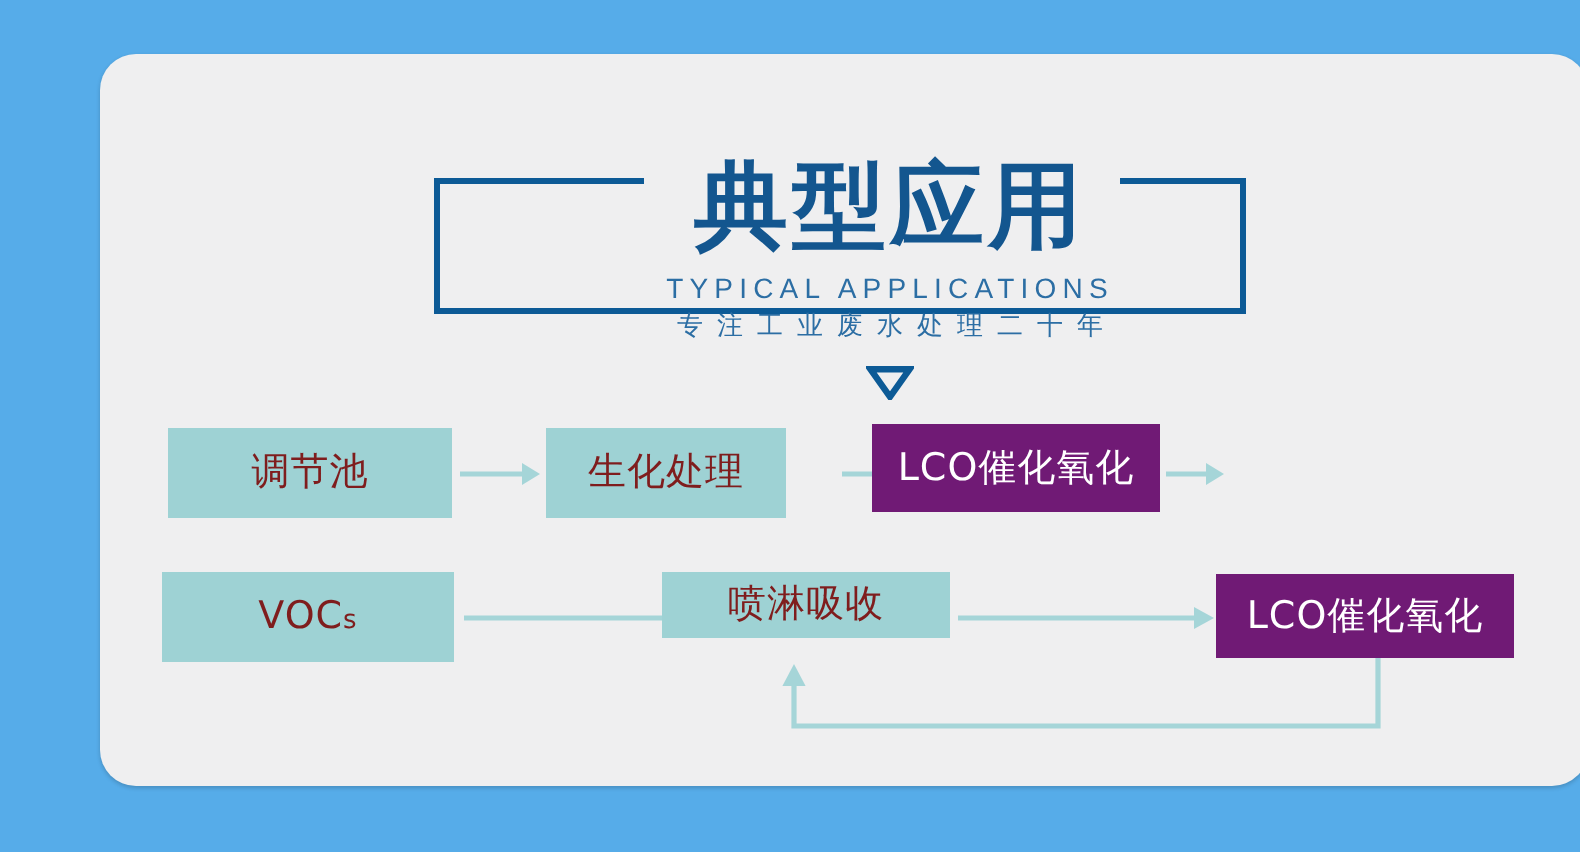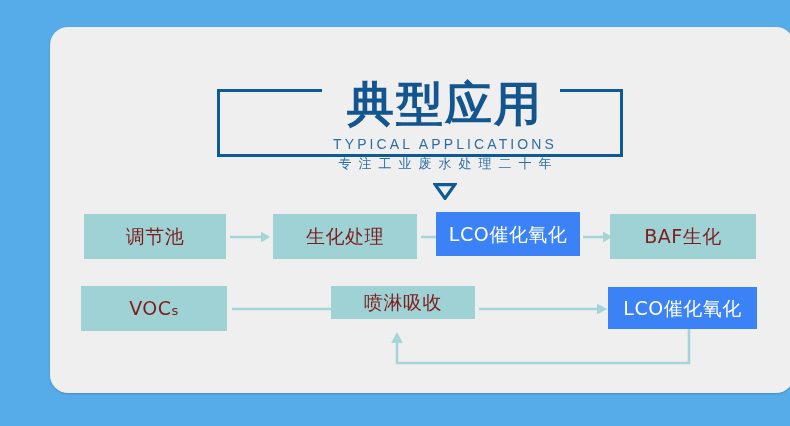--- a/index.html
+++ b/index.html
@@ -125,21 +125,21 @@
     line-height: 1;
     letter-spacing: 0.5px;
     font-family: "DejaVu Sans", "Liberation Sans", sans-serif;
     white-space: nowrap;
   }
   .fbox.teal {
     background: #9ed2d4;
     color: #7f1d1d;
   }
   .fbox.green {
-    background: #3b82f6;
+    background: #701a75;
     color: #ffffff;
   }
   .sub-s {
     font-size: 13px;
     vertical-align: baseline;
     position: relative;
     top: 2px;
   }
 
   
@@ -166,35 +166,34 @@
       <path d="M2.2 2.6 L21.8 2.6 L12 16.4 Z" fill="none" stroke="#0c5a96" stroke-width="3.2" stroke-linejoin="miter"></path>
     </svg>
 
     <div class="fbox teal" style="left:34px; top:187px; width:142px; height:45px;">调节池</div>
 
     <svg class="conn" style="left:178px; top:200px; width:44px; height:20px;" viewBox="0 0 44 20">
       <path d="M2 10 L33 10" stroke="#a5d5d8" stroke-width="2.6" fill="none"></path>
       <path d="M33 4.5 L42 10 L33 15.5 Z" fill="#a5d5d8"></path>
     </svg>
 
-    <div class="fbox teal" style="left:223px; top:187px; width:144px; height:45px;">生化处理</div>
+    <div class="fbox teal" style="left:223px; top:187px; width:120px; height:45px;">生化处理</div>
 
     <svg class="conn" style="left:369px; top:200px; width:44px; height:20px;" viewBox="0 0 44 20">
       <path d="M2 10 L33 10" stroke="#a5d5d8" stroke-width="2.6" fill="none"></path>
       <path d="M33 4.5 L42 10 L33 15.5 Z" fill="#a5d5d8"></path>
     </svg>
 
     <div class="fbox green" style="left:386px; top:185px; width:144px; height:44px;">LCO催化氧化</div>
 
     <svg class="conn" style="left:532px; top:200px; width:32px; height:20px;" viewBox="0 0 32 20">
       <path d="M1 10 L21 10" stroke="#a5d5d8" stroke-width="2.6" fill="none"></path>
       <path d="M21 4.5 L30 10 L21 15.5 Z" fill="#a5d5d8"></path>
     </svg>
 
-    <div class="fbox teal" style="left:560px; top:187px; width:146px; height:45px;">BAF生化</div>
 
     <div class="fbox teal" style="left:31px; top:259px; width:146px; height:45px;text-align:center;">
       <span>VOC</span>
         <span class="sub-s">s</span>
     </div>
 
     <svg class="conn" style="left:180px; top:272px; width:124px; height:20px;" viewBox="0 0 124 20">
       <path d="M2 10 L112 10" stroke="#a5d5d8" stroke-width="2.6" fill="none"></path>
       <path d="M112 4.5 L122 10 L112 15.5 Z" fill="#a5d5d8"></path>
     </svg>

